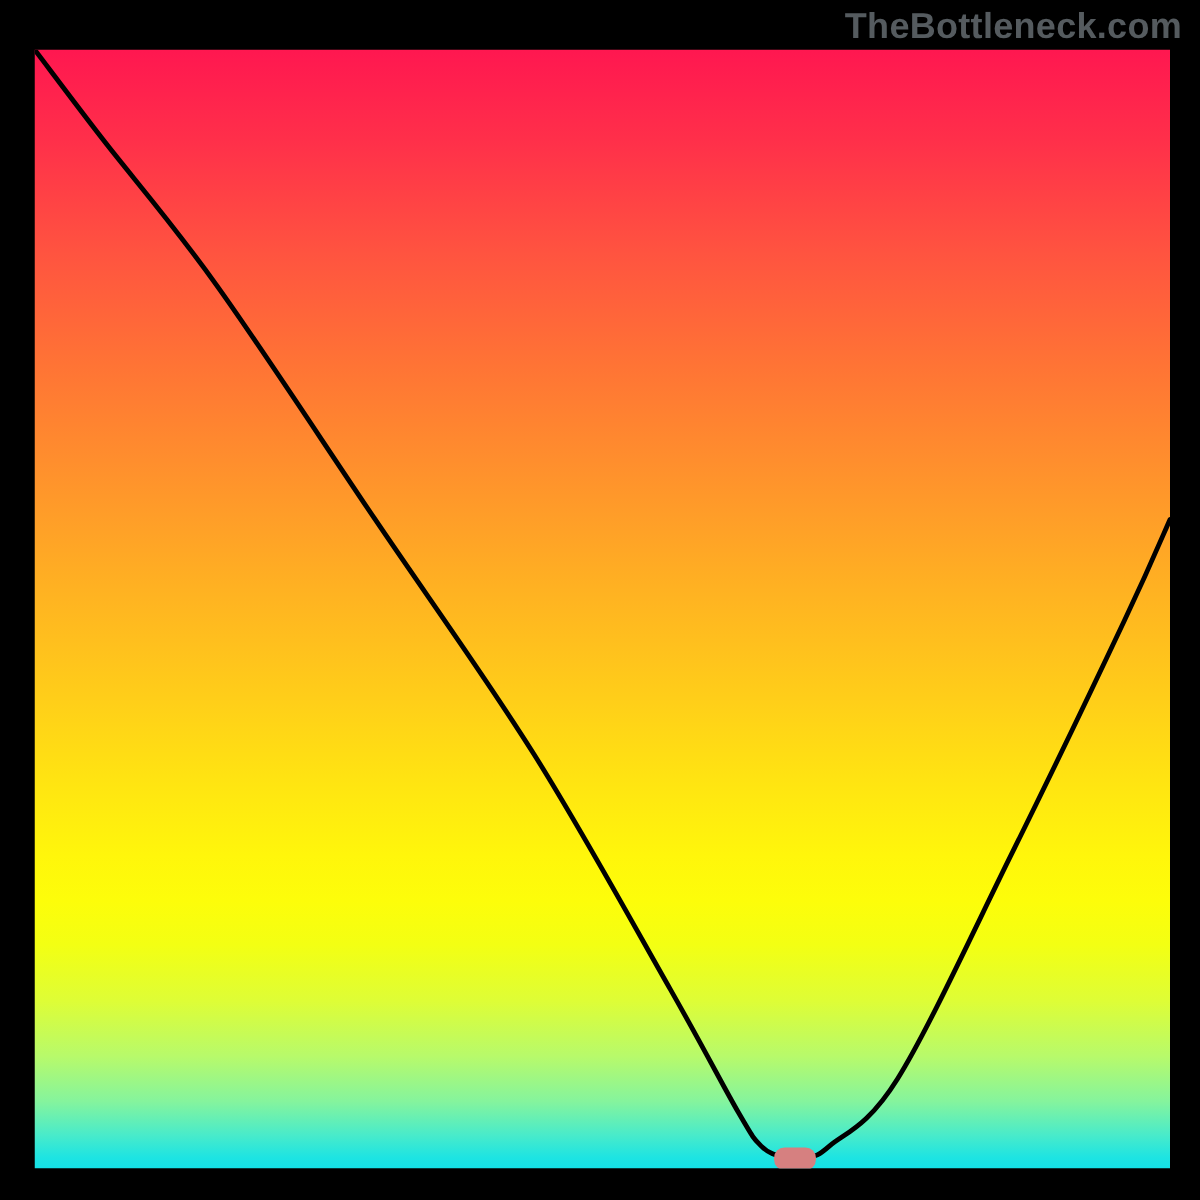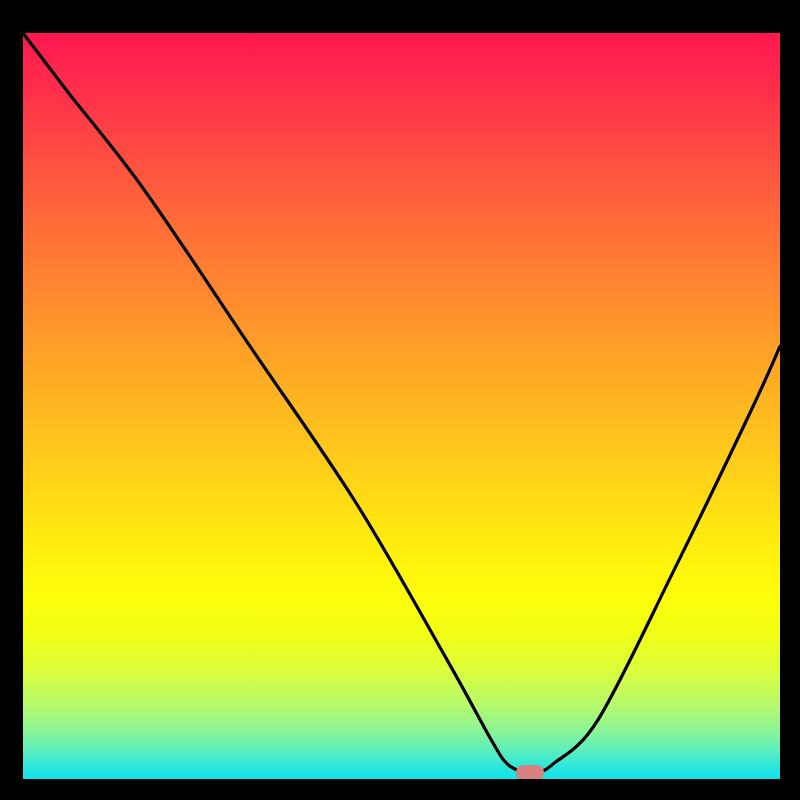--- a/index.html
+++ b/index.html
@@ -74,20 +74,21 @@
     height: 15px;
     background: #d68080;
     border-radius: 7px;
   }
 </style>
 </head>
 <body>
 
 <div class="frame">
 
+  <div class="watermark">TheBottleneck.com</div>
 
   <div class="plot">
     <div class="gradient"></div>
 
     <svg class="curve" width="757" height="746" viewBox="0 0 757 746">
       <path id="curve-path" fill="none" stroke="#000000" stroke-width="3.2" stroke-linecap="round" stroke-linejoin="round" d="M 0.0 0.0 C 7.6 9.9, 25.2 33.6, 45.4 59.7 C 65.6 85.8, 90.8 114.4, 121.1 156.7 C 151.4 198.9, 191.8 261.1, 227.1 313.3 C 262.4 365.5, 300.3 417.8, 333.1 470.0 C 365.9 522.2, 401.2 586.9, 423.9 626.6 C 446.6 666.4, 459.2 691.3, 469.3 708.7 C 479.4 726.1, 479.4 726.1, 484.5 731.1 C 489.5 736.1, 494.6 737.3, 499.6 738.5 C 504.7 739.8, 509.7 739.8, 514.8 738.5 C 519.8 737.3, 519.8 739.8, 529.9 731.1 C 540.0 722.4, 555.1 718.6, 575.3 686.3 C 595.5 654.0, 625.8 588.1, 651.0 537.1 C 676.3 486.1, 709.1 417.8, 726.7 380.5 C 744.4 343.2, 752.0 324.5, 757.0 313.3"></path>
     </svg>
 
     <div class="marker" id="curve-marker" style="left: 493.19px; top: 731.54px;"></div>
   </div>

